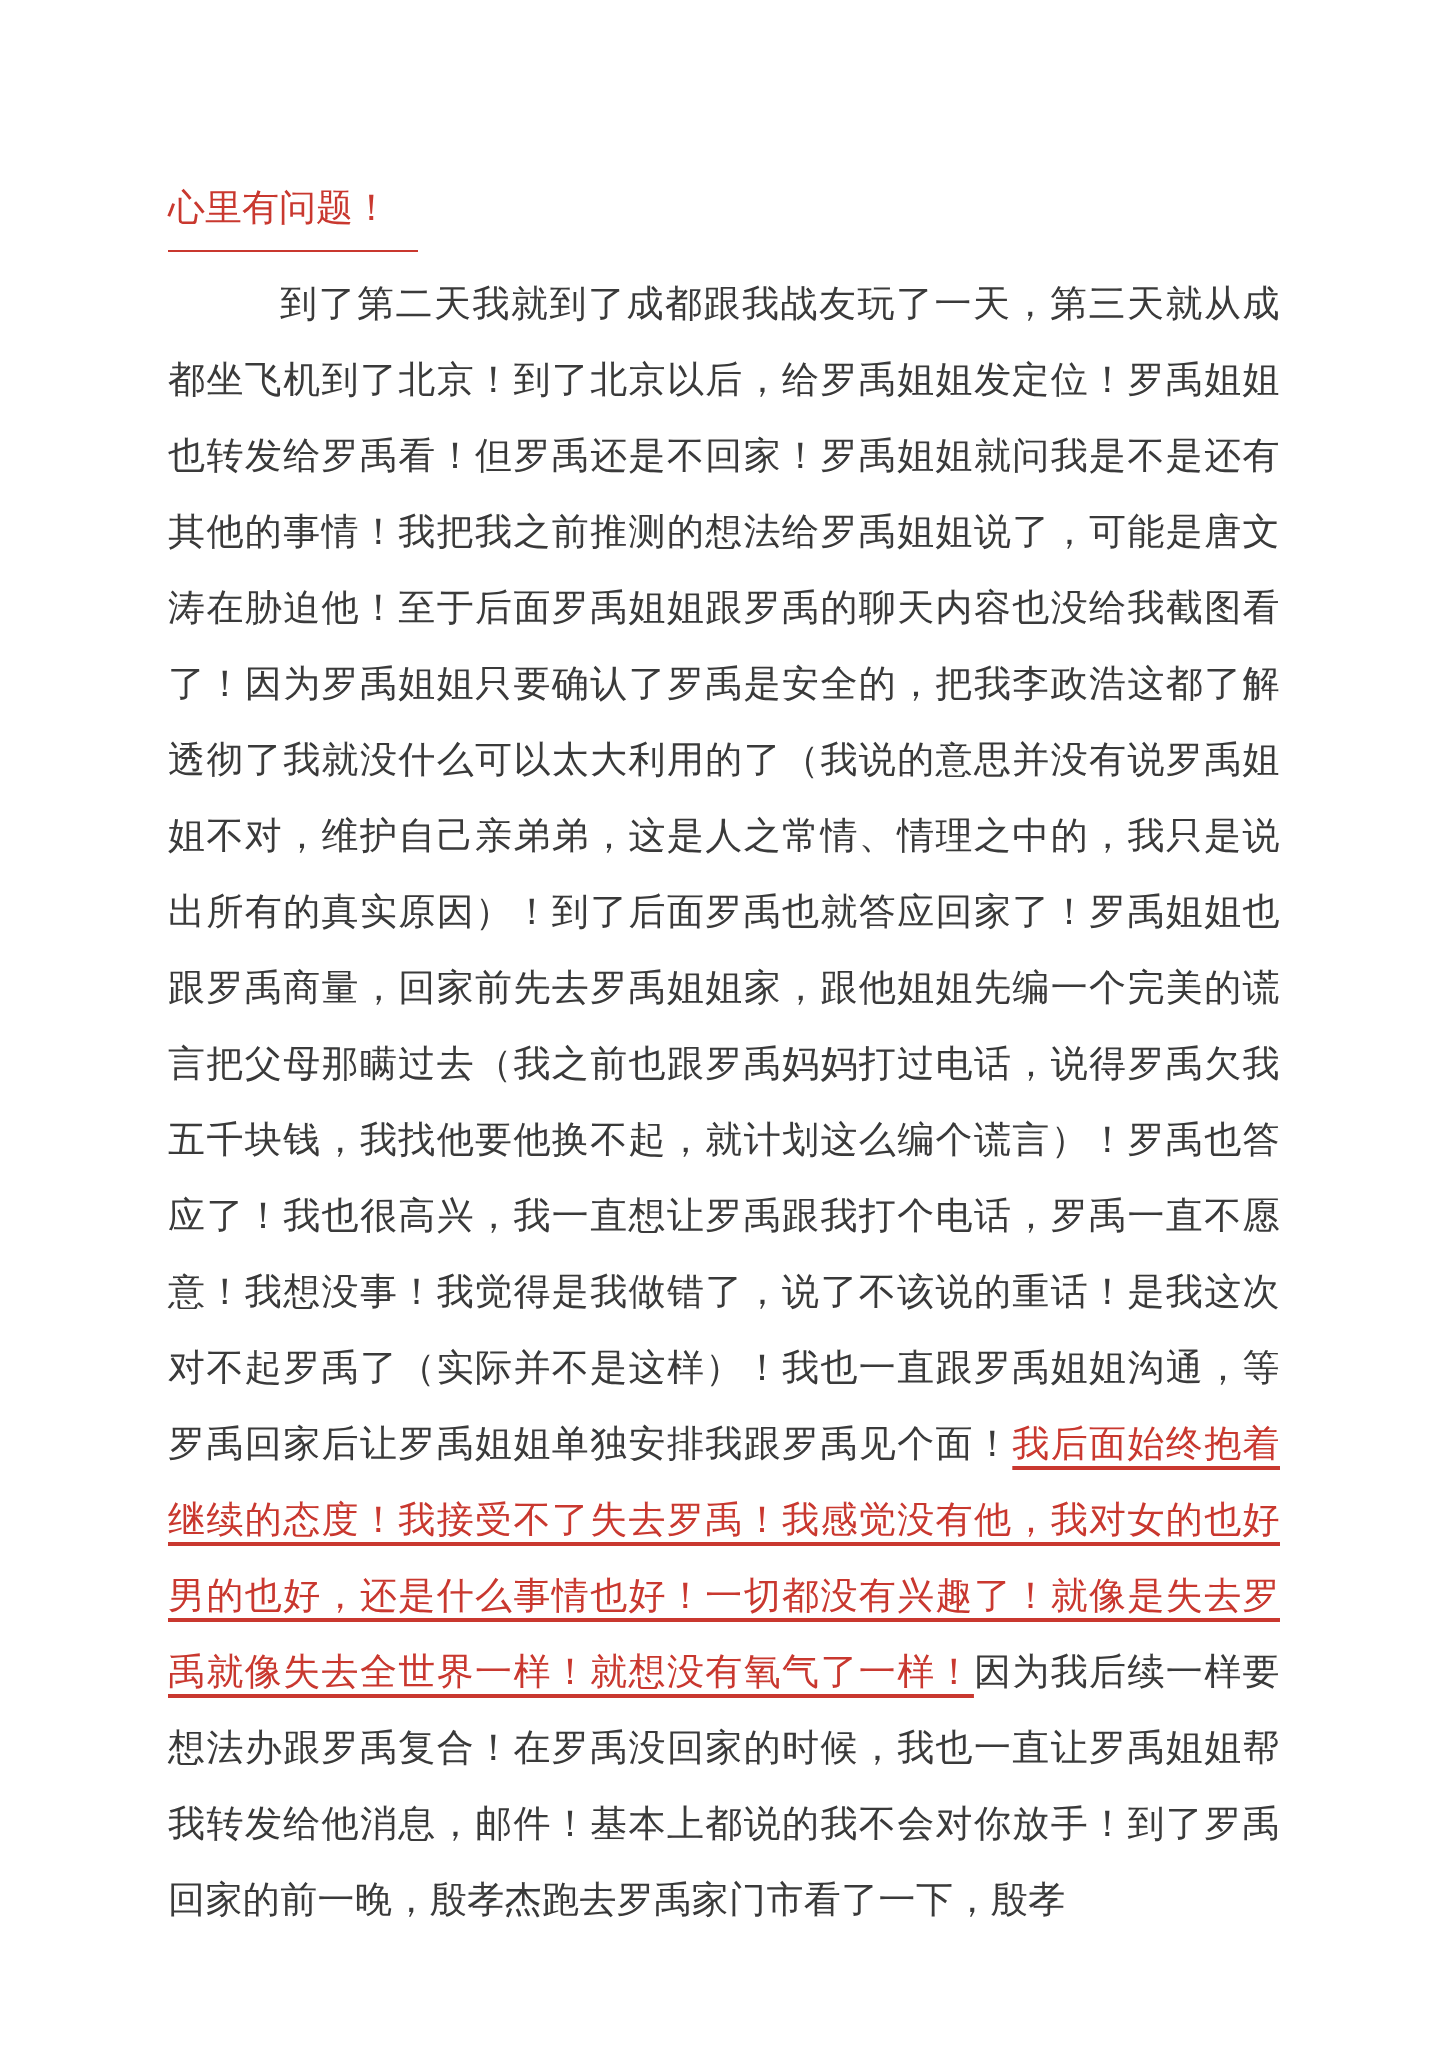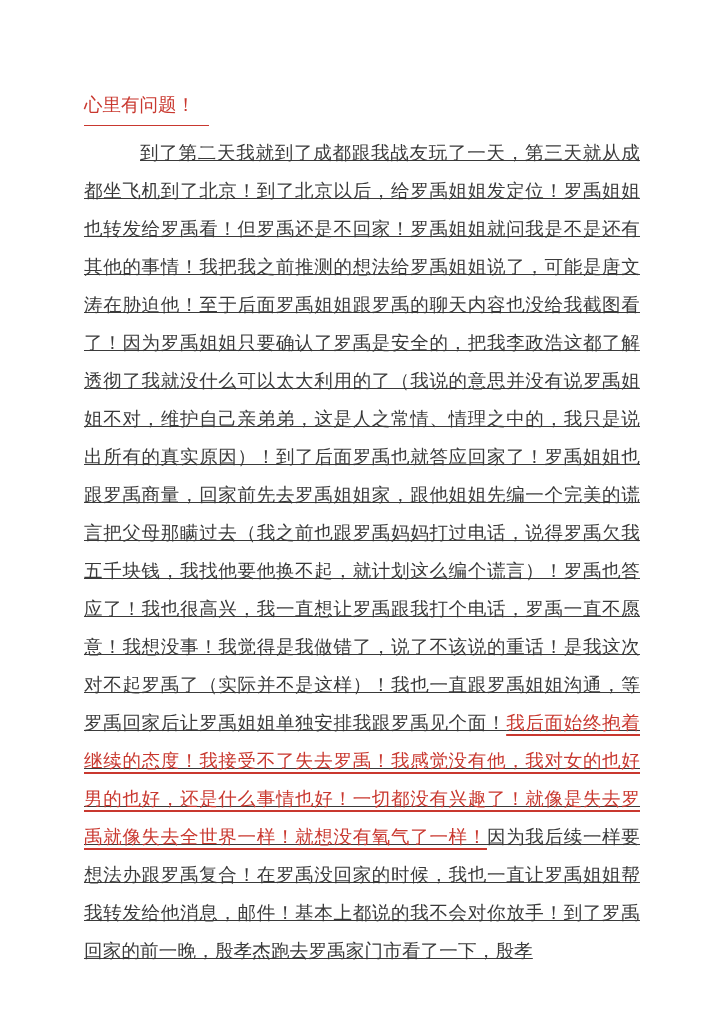--- a/index.html
+++ b/index.html
@@ -35,21 +35,20 @@
     padding-bottom: 1px;
   }
   .doc-paragraph {
     margin: 8px 0 0 0;
     font-size: 18.5px;
     line-height: 38px;
     color: var(--body-color, #3a3a3a);
     text-align: justify;
     text-indent: 56px;
     letter-spacing: 0.2px;
-    text-decoration: underline;
   }
   .seg-normal {
     color: var(--body-color, #3a3a3a);
   }
   .seg-red-underline {
     color: var(--accent-red, #c9382f);
     text-decoration: underline;
     text-decoration-color: var(--accent-red, #c9382f);
     text-decoration-thickness: 1.5px;
     text-underline-offset: 5px;

